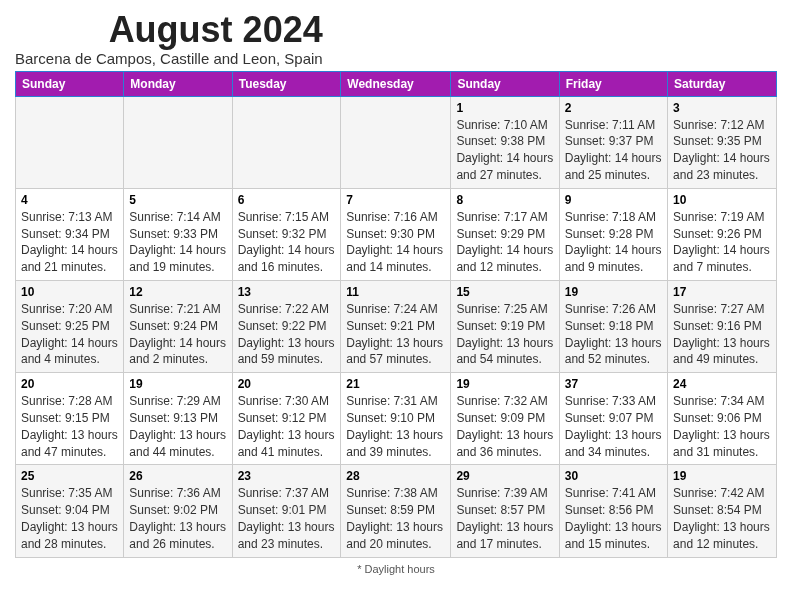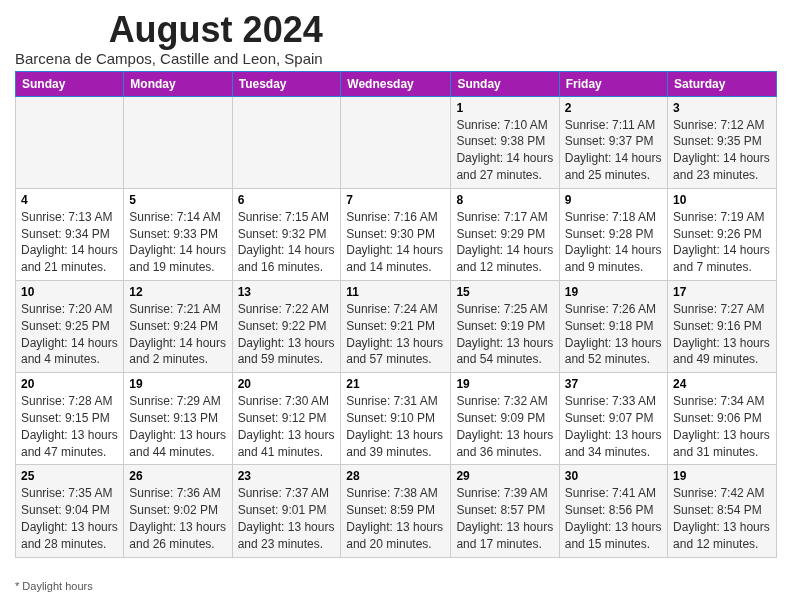--- a/index.html
+++ b/index.html
@@ -97,22 +97,22 @@
       font-size: 12px;
       color: #333;
       line-height: 1.4;
     }
     .empty-cell {
       background-color: inherit;
     }
     .footer-note {
       font-size: 11px;
       color: #555;
-      margin-top: 22px;
-      text-align: left;
+      margin-top: 5px;
+      text-align: center;
     }
   </style>
 </head>
 <body>
 
 <div class="page">
   <div class="header-area">
     <div class="title-area">
       <div class="main-title">August 2024</div>
       <div class="subtitle">Barcena de Campos, Castille and Leon, Spain</div>

